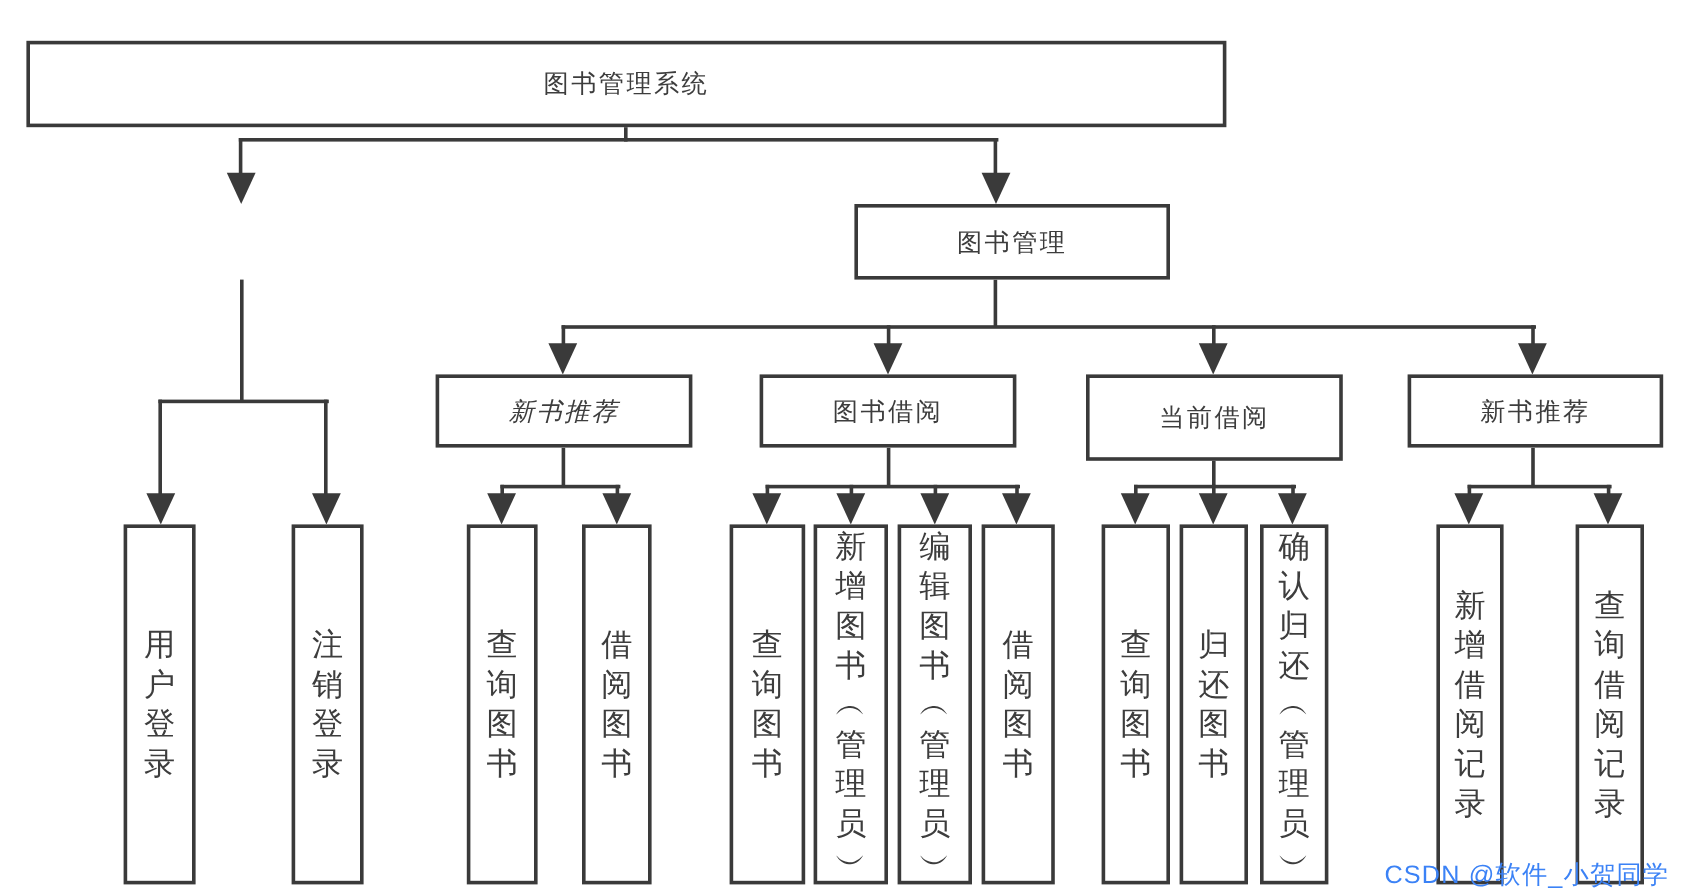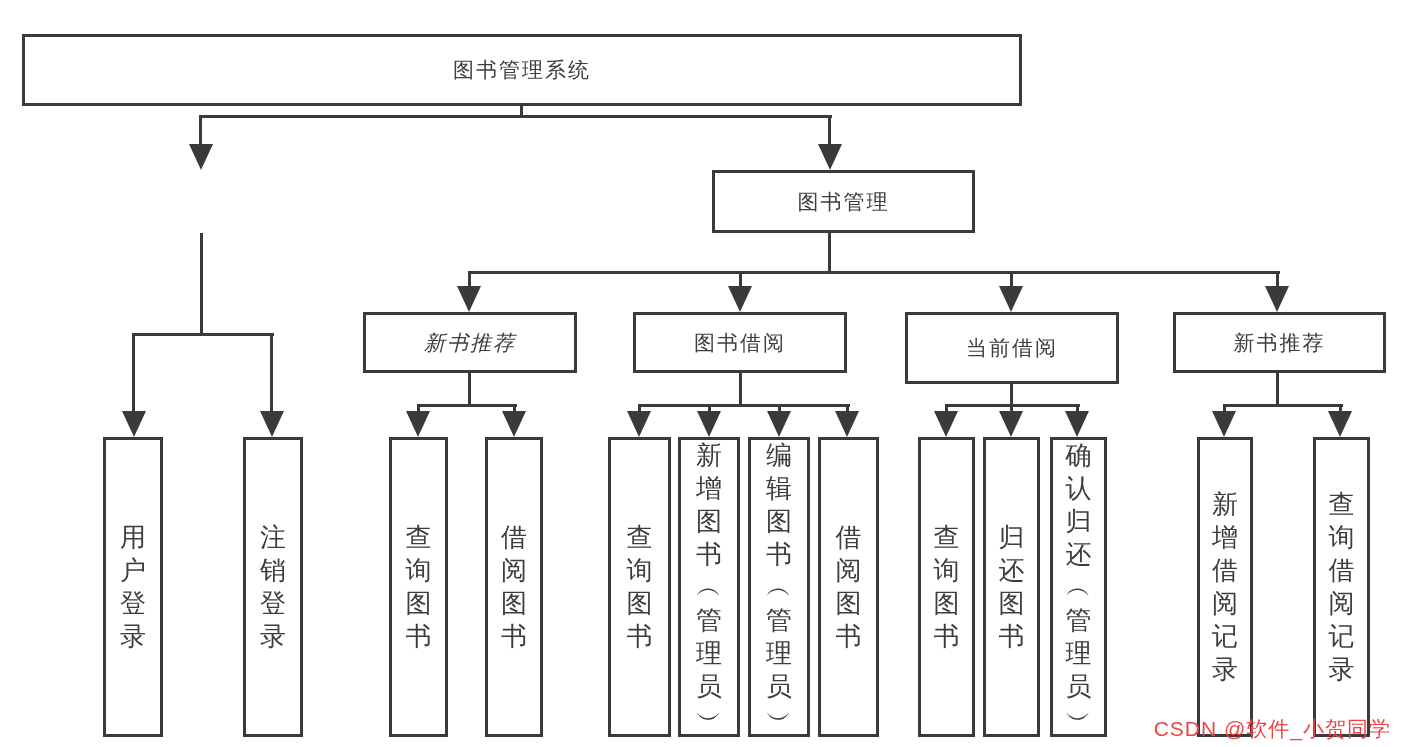--- a/index.html
+++ b/index.html
@@ -21,21 +21,21 @@
     position:absolute; box-sizing:border-box; z-index:2;
     background:#ffffff; border:3px solid #3a3a3a;
     display:flex; align-items:center; justify-content:center;
     color:#3d3d3d;
   }
   .hbox { font-size:21px; letter-spacing:2px; font-weight:500; }
   .vbox { font-size:26px; }
   .vbox .vt { white-space:pre-line; line-height:33px; text-align:center; display:block; }
   #watermark {
     position:absolute; right:14px; bottom:4px; z-index:5;
-    font-size:21px; color:#ef4444; letter-spacing:1px;
+    font-size:21px; color:#3b82f6; letter-spacing:1px;
   }
 </style>
 </head>
 <body>
 
 <div id="canvas">
 
   <div class="ln" style="left:520px;top:68px;width:3px;height:50px;"></div>
   <div class="ln" style="left:199px;top:115px;width:633px;height:3px;"></div>
   <div class="ln" style="left:199px;top:115px;width:3px;height:32px;"></div>

